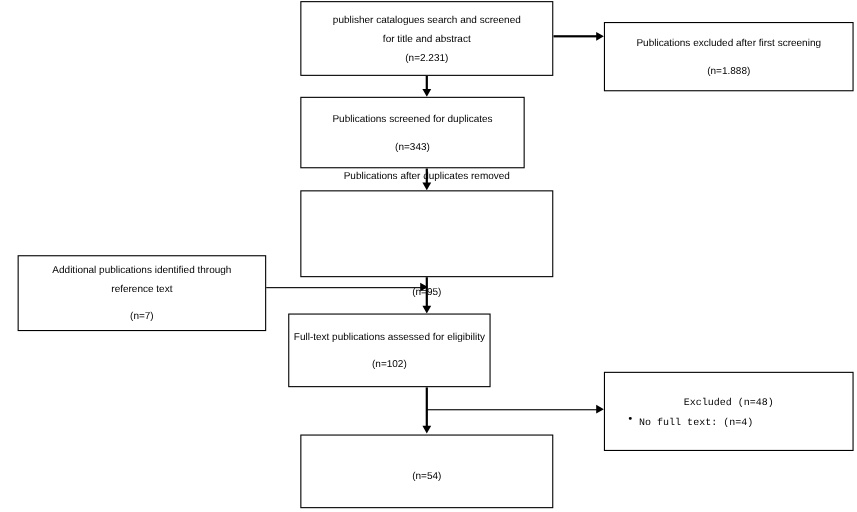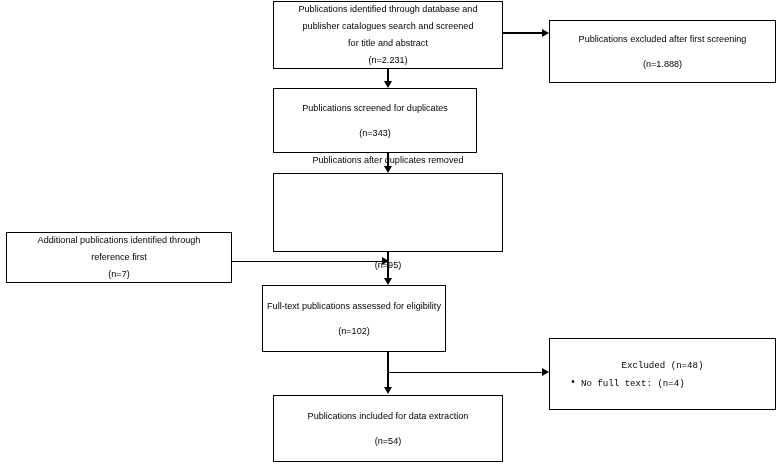--- a/index.html
+++ b/index.html
@@ -125,21 +125,20 @@
   <div class="hline" style="left:228px; top:260.5px; width:160px;"></div>
   <div class="arrow-right" style="left:382px; top:257px;"></div>
 
   <div class="vline" style="left:387.2px; top:352px; height:37px;"></div>
   <div class="arrow-down" style="left:383.8px; top:387px;"></div>
 
   <div class="hline" style="left:388px; top:371.5px; width:157px;"></div>
   <div class="arrow-right" style="left:542px; top:368px;"></div>
 
   <div class="box" style="left:273px; top:1px; width:230px; height:68px;">
-    <span class="line">Publications identified through database and</span>
     <span class="line">publisher catalogues search and screened</span>
     <span class="line">for title and abstract</span>
     <span class="line">(n=2.231)</span>
   </div>
 
   <div class="box" style="left:549px; top:20px; width:227px; height:63px;">
     <span class="line">Publications excluded after first screening</span>
     <span class="gap"></span>
     <span class="line">(n=1.888)</span>
   </div>
@@ -149,39 +148,38 @@
     <span class="gap"></span>
     <span class="line">(n=343)</span>
   </div>
 
   <div class="box" style="left:273px; top:173px; width:230px; height:79px;gap:44px;">
     <span class="line">Publications after duplicates removed</span>
     <span class="gap"></span>
     <span class="line">(n=95)</span>
   </div>
 
-  <div class="box" style="left:6px; top:232px; width:226px; height:51px;">
+  <div class="box" style="left:16px; top:232px; width:226px; height:69px;">
     <span class="line">Additional publications identified through</span>
-    <span class="line">reference first</span>
+    <span class="line">reference text</span>
     <span class="gap"></span>
     <span class="line">(n=7)</span>
   </div>
 
   <div class="box" style="left:262px; top:285px; width:184px; height:67px;">
     <span class="line">Full-text publications assessed for eligibility</span>
     <span class="gap"></span>
     <span class="line">(n=102)</span>
   </div>
 
   <div class="box excluded" style="left:549px; top:338px; width:227px; height:72px;font-family:Liberation Mono, monospace;">
     <span class="head">Excluded (n=48)</span>
     <ul>
       <li>No full text: (n=4)</li>
     </ul>
   </div>
 
   <div class="box" style="left:273px; top:395px; width:230px; height:67px;">
-    <span class="line">Publications included for data extraction</span>
     <span class="gap"></span>
     <span class="line">(n=54)</span>
   </div>
 
 </div>
 
 </body></html>

